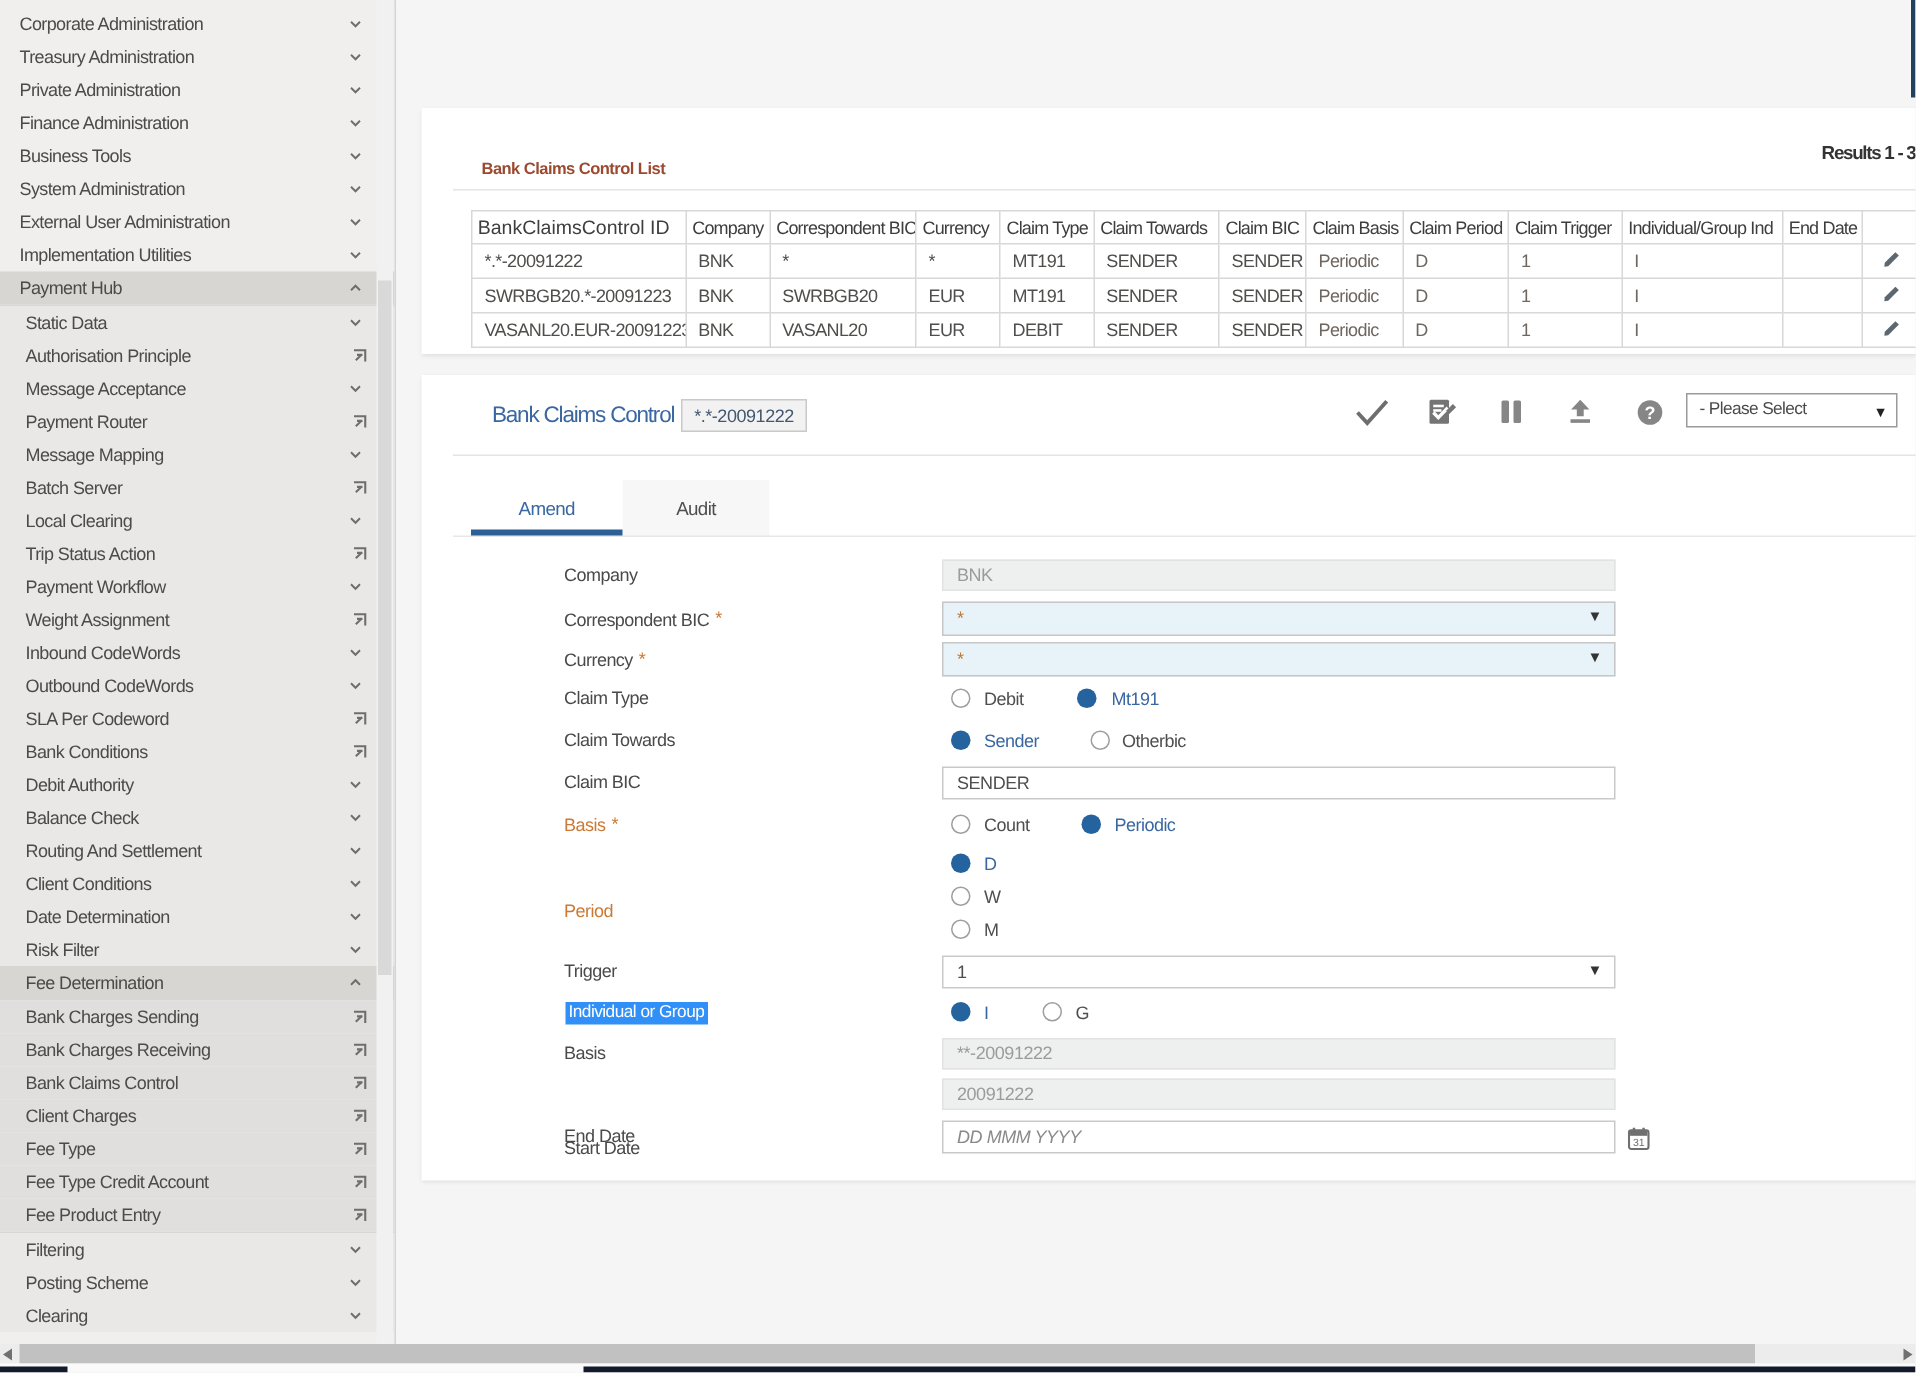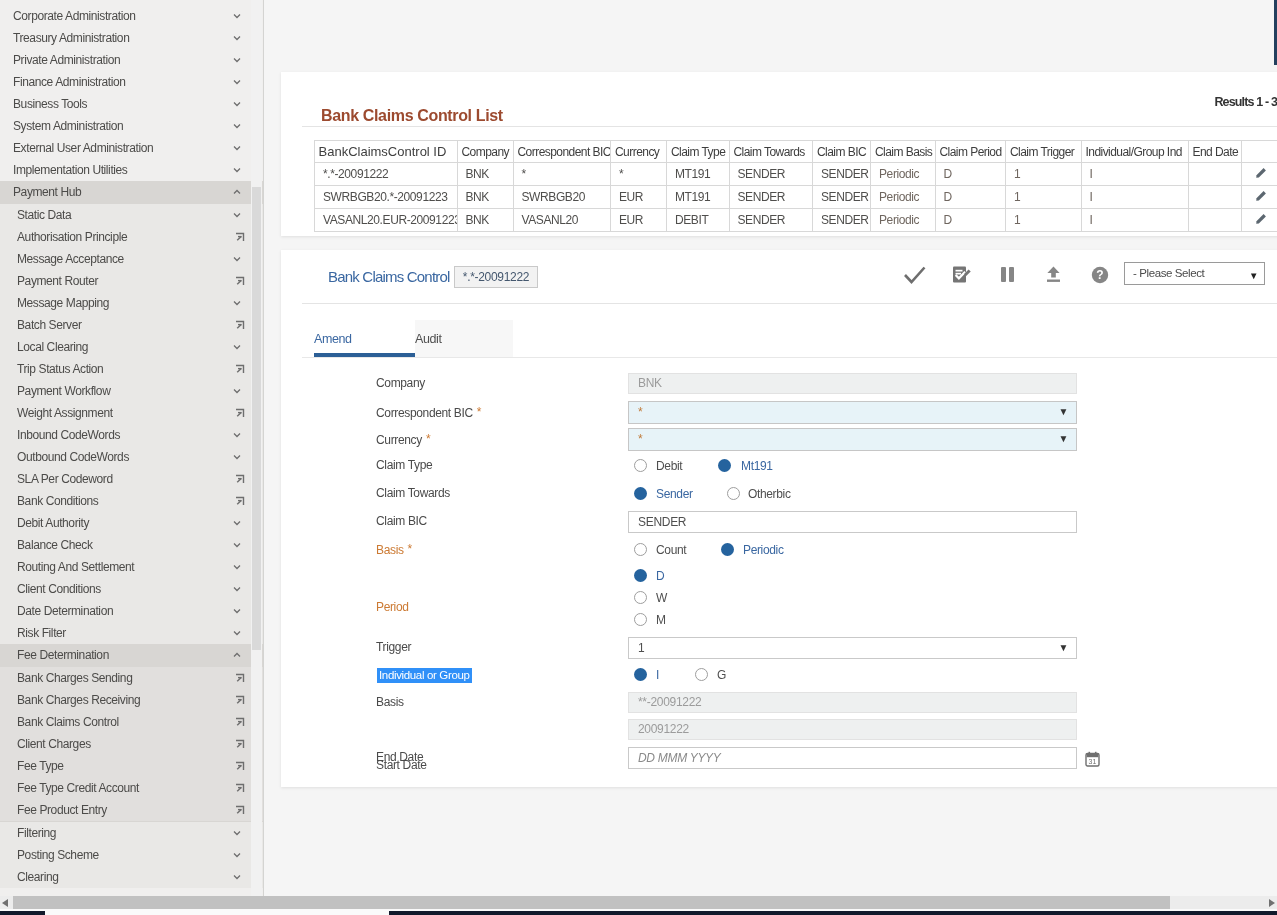--- a/index.html
+++ b/index.html
@@ -18,39 +18,39 @@
 .lnch { position:absolute; right:18px; top:6px; width:10px; height:10px; }
 #sb-track { position:absolute; right:1px; top:0; width:11px; height:896px; background:#f1f1f1; }
 #sb-thumb { position:absolute; right:2px; top:187px; width:9px; height:463px; background:#d9d9d9; }
 
 
 .card { position:absolute; background:#fff; box-shadow:0 1px 3px rgba(0,0,0,0.09); }
 #card1 { left:281px; top:72px; width:1010px; height:164px; }
 #card2 { left:281px; top:250px; width:1010px; height:537px; }
 
 #results { position:absolute; top:23px; right:14px; font-size:12.5px; font-weight:bold; letter-spacing:-0.85px; color:#333; }
-#t1 { position:absolute; left:40px; top:35px; font-size:16px; font-weight:bold; letter-spacing:-0.35px; color:#9c4a2f; }
+#t1 { position:absolute; left:40px; top:35px; font-size:11px; font-weight:bold; letter-spacing:-0.35px; color:#9c4a2f; }
 .hr { position:absolute; left:21px; right:0; height:0; border-top:1px solid #e4e4e4; }
 
 
 #tbl { position:absolute; left:33px; top:68px; border-collapse:collapse; table-layout:fixed; width:983px; }
 #tbl th, #tbl td { border:1px solid #d8d8d8; font-weight:normal; text-align:left; padding:0 0 0 8px; overflow:hidden; white-space:nowrap; }
 #tbl th { height:22px; font-size:12px; letter-spacing:-0.55px; padding:0 0 0 4px; color:#3e3e3e; }
 #tbl th.h1 { font-size:13px; letter-spacing:0; padding-left:3.5px; }
 #tbl td { height:23px; font-size:12px; letter-spacing:-0.4px; color:#4f4e4c; }
 #tbl td.w { color:#6f665f; }
 #tbl td.pc { padding:0 0 0 13px; }
 
 
 #t2 { position:absolute; left:47px; top:18px; font-size:15px; letter-spacing:-0.8px; color:#3a67a1; white-space:nowrap; }
 #chip { position:absolute; left:173px; top:15.5px; width:84px; height:22px; background:#f2f2f2; border:1px solid #c9c9c9; font-size:12px; letter-spacing:-0.3px; color:#44576e; text-align:center; line-height:20px; white-space:nowrap; }
 .icon { position:absolute; top:8px; }
 #selbox { position:absolute; left:843px; top:12px; width:141px; height:23px; border:1px solid #9a9a9a; background:#fff; font-size:11.5px; letter-spacing:-0.4px; color:#4a4a4a; line-height:21px; padding-left:8px; }
 #selbox .arr { position:absolute; right:6px; top:2px; font-size:9.5px; color:#222; }
-.tab { position:absolute; top:70px; height:38px; text-align:left; line-height:38px; font-size:12.5px; letter-spacing:-0.4px; }
+.tab { position:absolute; top:70px; height:38px; text-align:center; line-height:38px; font-size:12.5px; letter-spacing:-0.4px; }
 #tabA { left:0; width:101px; color:#3a67a1; }
 #tabB { left:101px; width:98px; background:#f7f7f7; color:#4f4f4f; }
 #tabline { position:absolute; left:21px; top:107px; right:0; border-top:1px solid #e8e8e8; }
 #tabund { position:absolute; left:33px; top:103px; width:101px; height:5px; background:#2c5f96; }
 
 
 .lbl { position:absolute; left:95px; font-size:12px; letter-spacing:-0.35px; color:#4a4a4a; height:21px; line-height:21px; }
 .lbl .ast { color:#cc7a33; font-size:12px; vertical-align:1px; margin-left:4px; }
 .lbl.org { color:#cc7a33; }
 .fld { position:absolute; left:347px; width:449px; height:21px; line-height:19px; font-size:12px; letter-spacing:-0.3px; }

